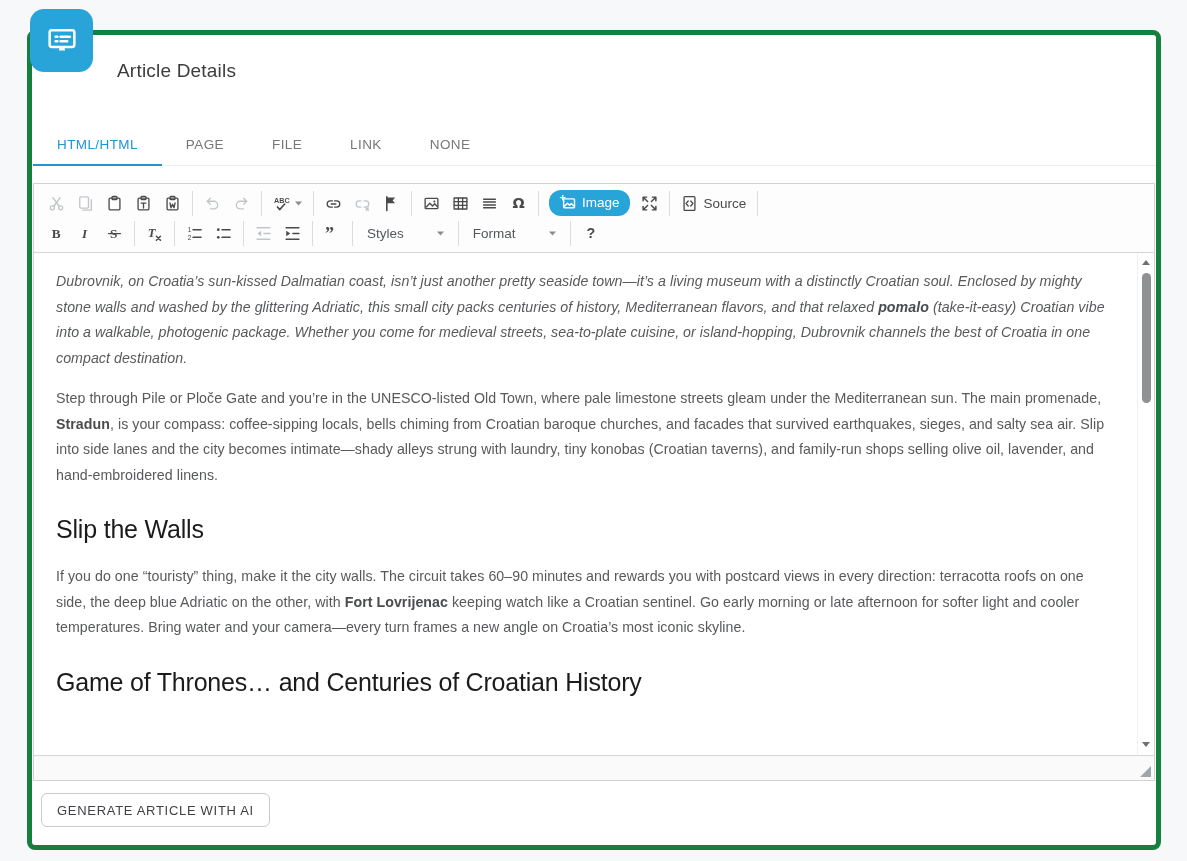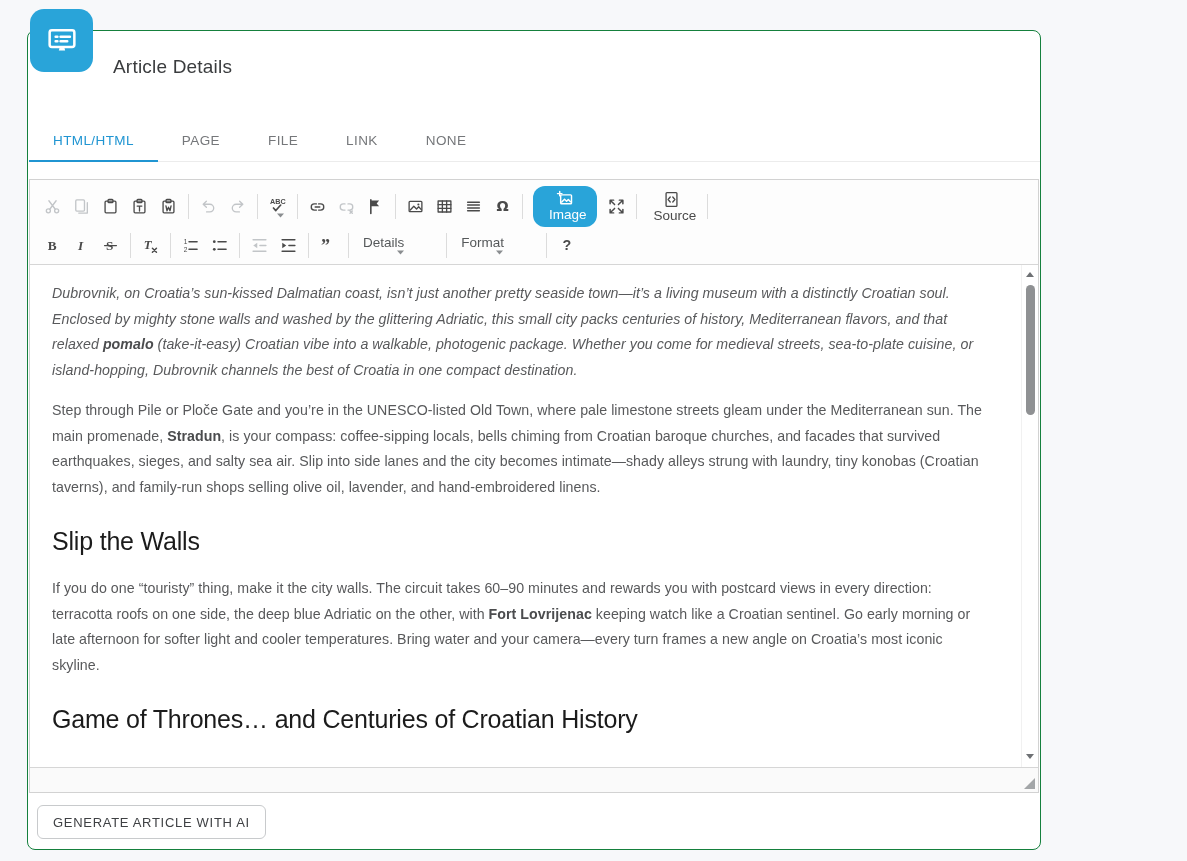--- a/index.html
+++ b/index.html
@@ -9,43 +9,43 @@
     font-family:"Liberation Sans","DejaVu Sans",sans-serif;
     position:relative;
     overflow:hidden;
   }
   .app-icon{
     position:absolute; left:30px; top:9px; width:63px; height:63px;
     border-radius:14px; background:var(--accent,#29a4d9);
     display:flex; align-items:center; justify-content:center; z-index:3;
   }
   .card{
-    position:absolute; left:27px; top:30px; width:1014px; height:820px;
-    background:#fff; border:1px solid #15803d; border-radius:8px;
+    position:absolute; left:27px; top:30px; width:1134px; height:820px;
+    background:#fff; border:5px solid #15803d; border-radius:8px;
   }
   .card-header{ height:92px; padding:25px 0 0 85px; }
   .card-header h1{ font-size:19px; font-weight:400; color:#3a3c3e; letter-spacing:.2px; }
 
   .tabs{ display:flex; margin-left:1px; border-bottom:1px solid #ececec; }
   .tab{
     padding:10px 24px 13px; font-size:13.5px; letter-spacing:.4px;
     color:#75777a; position:relative; cursor:pointer; white-space:nowrap;
   }
   .tab.active{ color:var(--tab-active,#2095d2); }
   .tab.active::after{
     content:""; position:absolute; left:0; right:0; bottom:-1px; height:2px;
     background:var(--tab-active,#2095d2);
   }
 
   .editor{ margin:17px 1px 0; border:1px solid #d2d2d2; background:#fff; }
   .toolbar{ display:flex; align-items:center; padding:6px 8px 2px; background:#fdfdfd; flex-wrap:nowrap; }
   .toolbar.row2{ padding:3px 8px 6px; }
   .tb-btn{
     display:flex; align-items:center; padding:3px 5px; margin:0 1px;
-    color:#4a4a4a; cursor:pointer; border-radius:2px; text-decoration:none;flex-direction:column;
+    color:#4a4a4a; cursor:pointer; border-radius:2px; text-decoration:none;
   }
   .tb-btn .tb-ic{ display:flex; align-items:center; }
   .tb-btn.disabled{ color:#c2c5c8; cursor:default; }
   .tb-label{ font-size:13.5px; margin-left:6px; color:inherit; }
   .tb-caret{ margin-left:5px; display:flex; align-items:center; color:#8a8d90; }
   .tb-btn.primary{
     background:var(--accent,#29a4d9); color:#fff; border-radius:12px;
     padding:4px 10px 5px; margin:0 5px;
   }
   .tb-btn.primary .tb-label{ margin-left:6px; font-size:13.5px; }
@@ -340,21 +340,21 @@
         <span class="tb-sep"></span>
         <a class="tb-btn">
           <span class="tb-ic">
             <svg width="17" height="17" viewBox="0 0 16 16" fill="none" stroke="currentColor" stroke-width="1.25" stroke-linecap="round" stroke-linejoin="round">
               <text x="1" y="14.5" font-size="17" font-weight="bold" fill="currentColor" stroke="none" font-family="Liberation Serif,serif">”</text>
             </svg>
           </span>
         </a>
         <span class="tb-sep"></span>
         <a class="tb-btn combo">
-          <span class="tb-label">Details</span>
+          <span class="tb-label">Styles</span>
           <span class="tb-caret">
             <svg width="7" height="5" viewBox="0 0 7 5">
               <path d="M0 0.5 3.5 4.5 7 0.5z" fill="currentColor"></path>
             </svg>
           </span>
         </a>
         <span class="tb-sep"></span>
         <a class="tb-btn combo">
           <span class="tb-label">Format</span>
           <span class="tb-caret">

